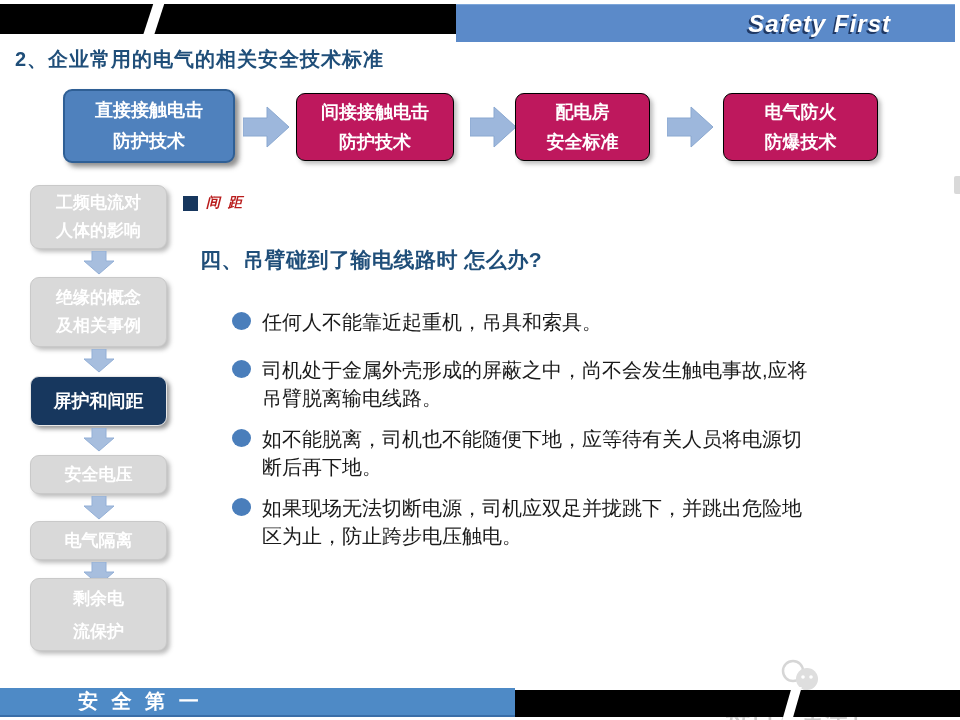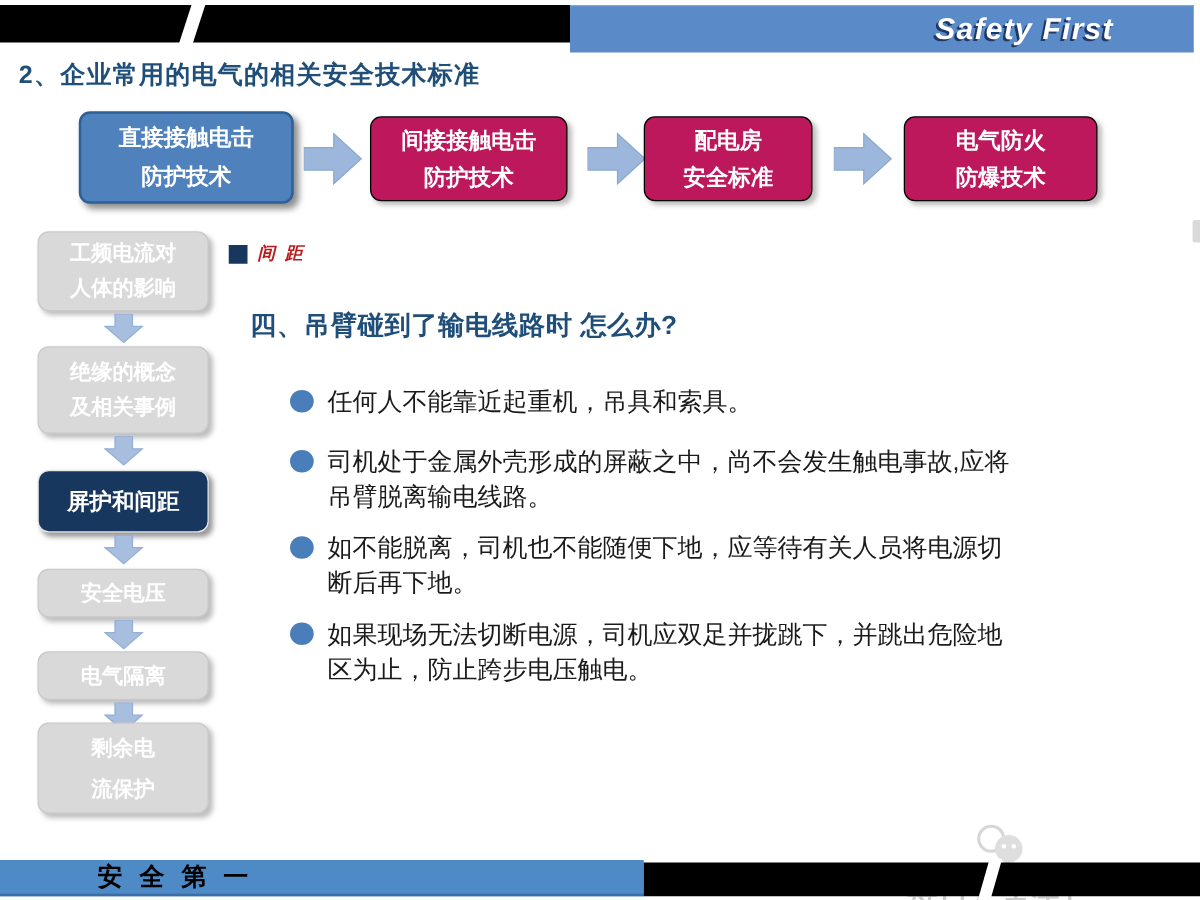--- a/index.html
+++ b/index.html
@@ -31,21 +31,21 @@
   .section-square { width:15px; height:15px; background:#17375e; }
   .section-text { color:#b91c1c; font-size:14px; font-style:italic; font-weight:bold; letter-spacing:8px; }
   .heading { position:absolute; left:200px; top:246px; color:#1f4e79; font-size:21px; font-weight:bold; letter-spacing:.5px; }
 
   .bullet-row { position:absolute; left:232px; width:660px; display:flex; gap:11px; }
   .bullet-dot { flex:0 0 auto; width:19px; height:18px; border-radius:50%; background:#4a7ebb; margin-top:4px; }
   .bullet-text { color:#1a1a1a; font-size:20px; line-height:28px; white-space:pre-line; }
 
   
   .foot-blue { position:absolute; left:0; top:688px; width:515px; height:29px; background:#4e8ac6; border-bottom:2px solid #3a6ea8; display:flex; align-items:center; padding-left:78px; }
-  .slogan { color:#000000; font-size:20px; font-weight:bold; letter-spacing:4px; }
+  .slogan { color:#ffffff; font-size:20px; font-weight:bold; letter-spacing:4px; }
   .foot-black { position:absolute; left:515px; top:690px; width:445px; height:27px; background:#000000; }
   .foot-slash { position:absolute; left:272px; top:-3px; width:10px; height:33px; background:#ffffff; transform:skewX(-16deg); }
 
   .watermark { position:absolute; left:726px; top:658px; display:flex; align-items:center; gap:6px;flex-direction:column; }
   .wm-text { color:#cbcbcb; font-size:24px; font-weight:bold; letter-spacing:1px; }
 
   .edge-sliver { position:absolute; left:954px; top:176px; width:6px; height:18px; background:#d9d9d9; border-radius:2px 0 0 2px; }
 </style>
 </head>
 <body>

